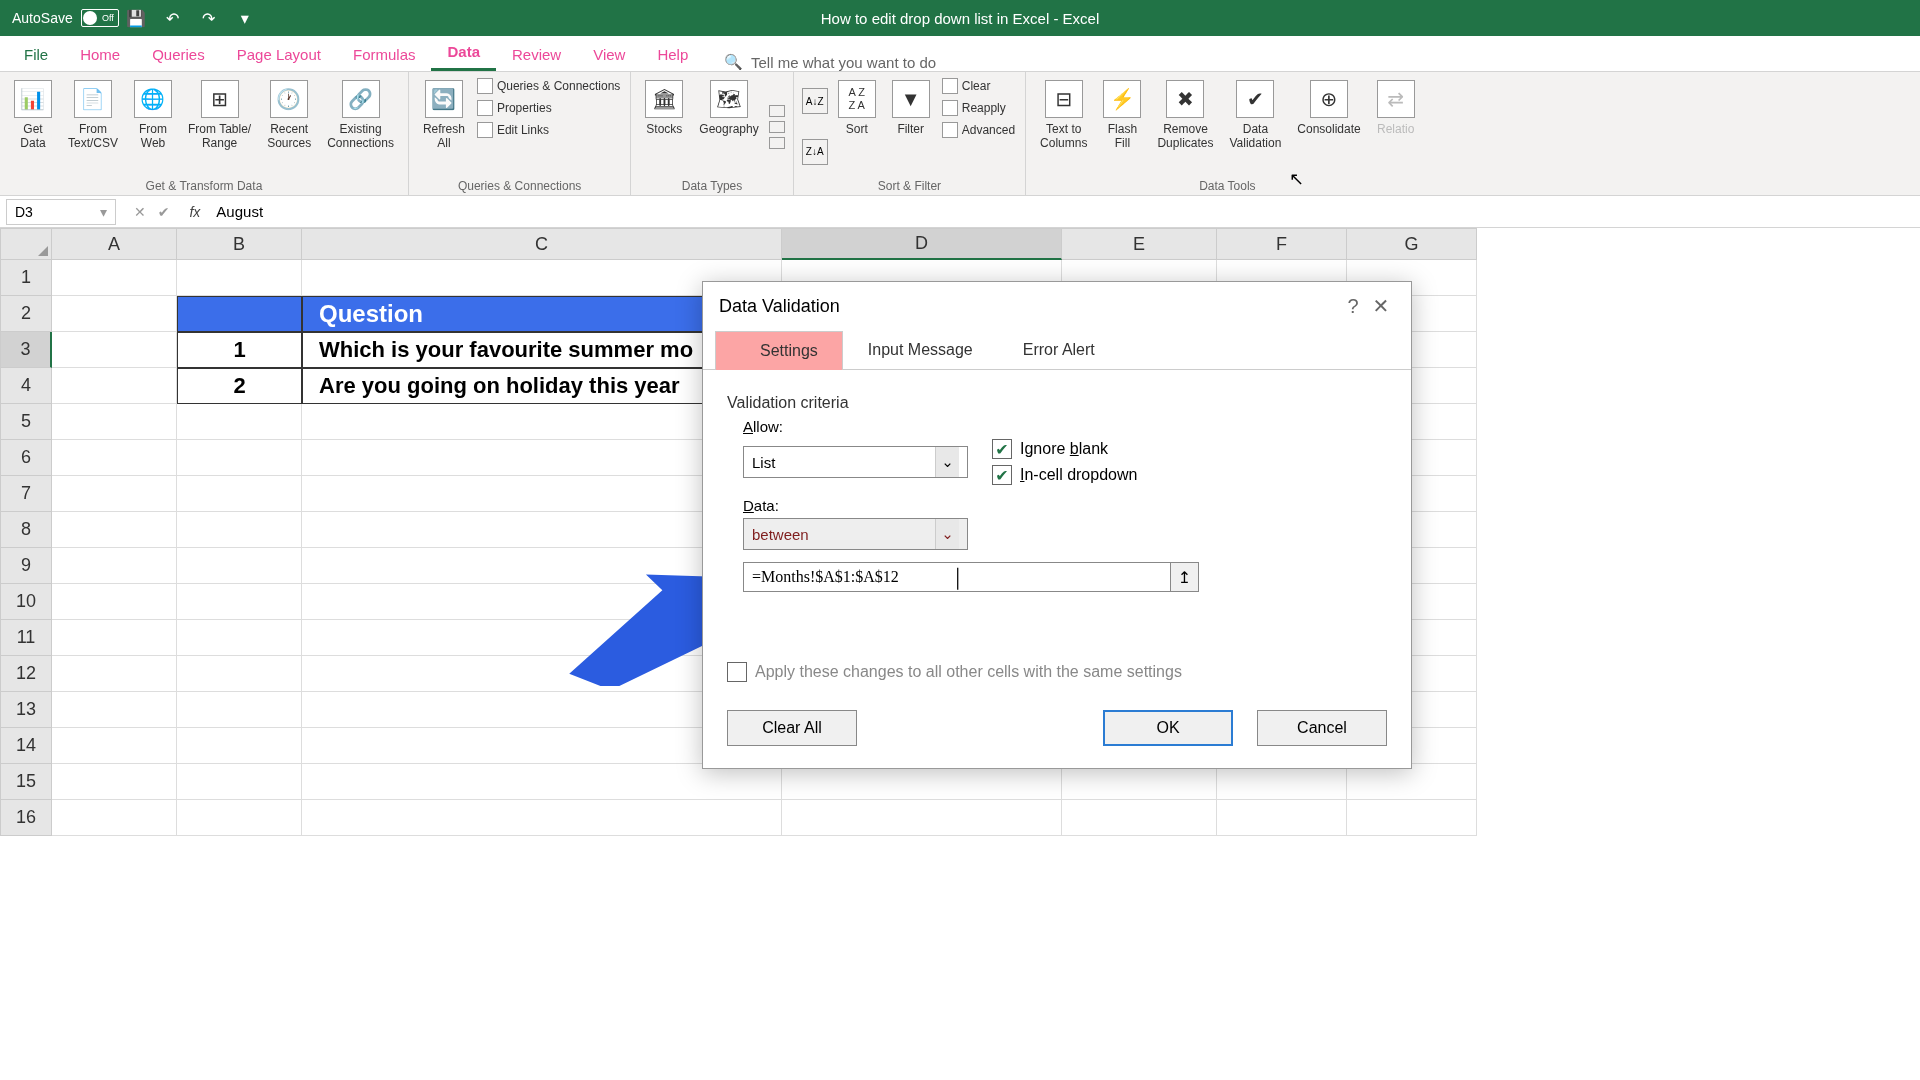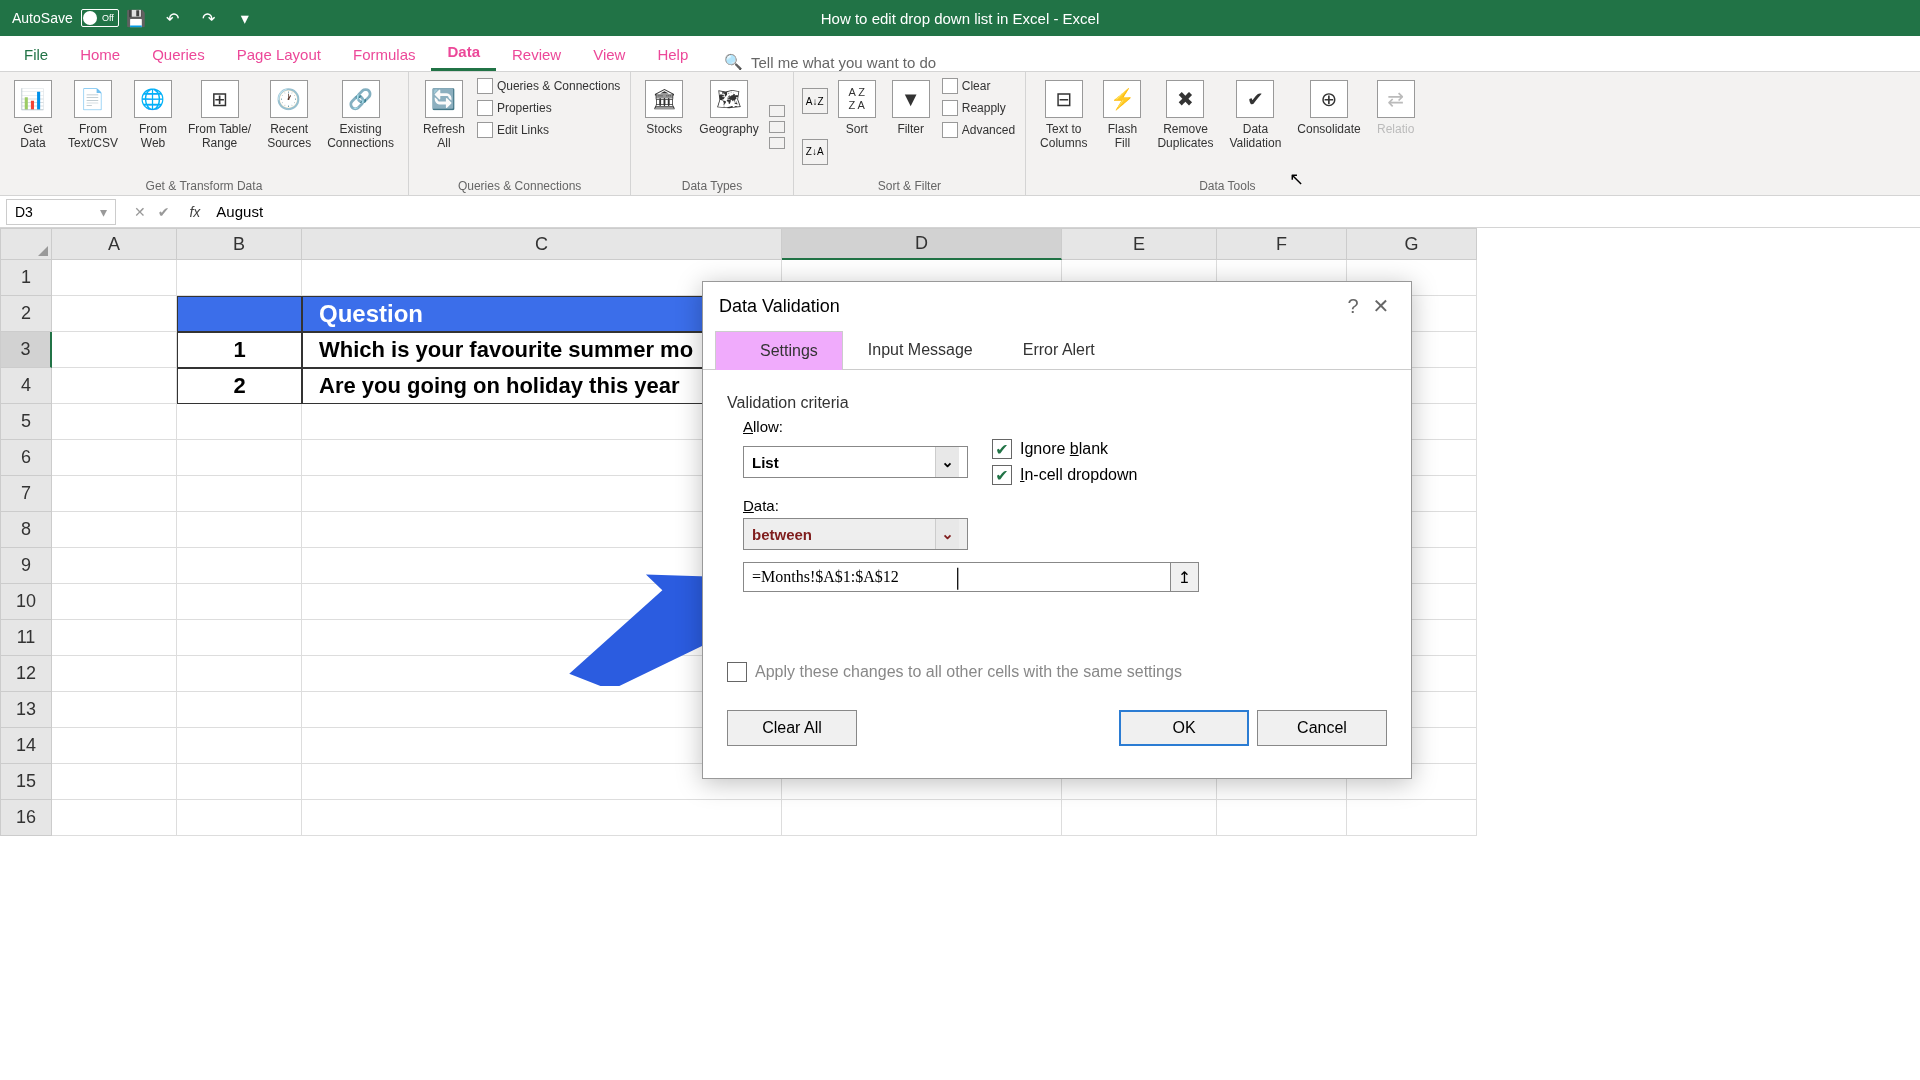--- a/index.html
+++ b/index.html
@@ -61,36 +61,36 @@
 .dt-num { width: 125px; justify-content: center; }
 .dt-q { width: 480px; }
 
 
 .dialog { position: absolute; left: 702px; top: 281px; width: 710px; background: #fff; border: 1px solid #999; box-shadow: 0 4px 24px rgba(0,0,0,0.25); }
 .dlg-title { display: flex; align-items: center; padding: 12px 16px; font-size: 18px; }
 .dlg-title-text { flex: 1; }
 .dlg-help, .dlg-close { width: 28px; text-align: center; font-size: 20px; color: #666; cursor: pointer; }
 .dlg-tabs { display: flex; border-bottom: 1px solid #ccc; padding: 0 12px; gap: 0; }
 .dlg-tab { padding: 10px 24px; font-size: 16px; color: #333; cursor: pointer; border: 1px solid transparent; border-bottom: none; }
-.dlg-tab.active { background: #f0abfc; border-color: #ccc; border-top: 1px solid #ccc; position: relative; top: 1px; padding-left: 44px; }
+.dlg-tab.active { background: #fca5a5; border-color: #ccc; border-top: 1px solid #ccc; position: relative; top: 1px; padding-left: 44px; }
 .dlg-body { padding: 16px 24px; }
 .dlg-label { font-size: 16px; color: #333; margin: 8px 0 6px; }
 .dlg-field-label { font-size: 15px; margin-bottom: 4px; text-decoration: underline; text-decoration-color: transparent; }
 .dlg-field-label .ul { text-decoration: underline; }
 .dlg-row { display: flex; gap: 24px; align-items: center; margin-bottom: 12px; }
-.dlg-select { width: 225px; height: 32px; border: 1px solid #888; display: flex; align-items: center; justify-content: space-between; padding: 0 8px; font-size: 15px; background: #fff; font-weight: bold; }
+.dlg-select { width: 225px; height: 32px; border: 1px solid #888; display: flex; align-items: center; justify-content: space-between; padding: 0 8px; font-size: 15px; background: #fff; }
 .dlg-select.disabled { background: #eee; color: #7f1d1d; }
 .dlg-select-arrow { width: 24px; height: 30px; background: #e8e8e8; border-left: 1px solid #ccc; display: flex; align-items: center; justify-content: center; }
 .dlg-checks { display: flex; flex-direction: column; gap: 6px; }
 .dlg-check { display: flex; align-items: center; gap: 8px; font-size: 16px; }
 .checkbox { width: 20px; height: 20px; border: 1px solid #666; display: flex; align-items: center; justify-content: center; color: #217346; font-size: 16px; }
 .dlg-input-row { display: flex; align-items: center; gap: 0; }
 .dlg-input { width: 428px; height: 30px; border: 1px solid #888; padding: 0 8px; font-size: 16px; font-family: 'Segoe UI'; outline: none; }
 .dlg-range-btn { width: 28px; height: 30px; border: 1px solid #888; border-left: none; background: #f0f0f0; display: flex; align-items: center; justify-content: center; }
-.dlg-footer { display: flex; padding: 12px 24px 32px; gap: 8px; }
+.dlg-footer { display: flex; padding: 12px 24px 22px; gap: 24px; }
 .dlg-footer-spacer { flex: 1; }
 .dlg-btn { min-width: 130px; height: 36px; border: 1px solid #888; background: #f0f0f0; font-size: 16px; cursor: pointer; }
 .dlg-btn.primary { border: 2px solid #2b7cd3; }
 
 
 .arrow-annotation { position: absolute; left: 555px; top: 556px; }
 .mouse-cursor { position: absolute; font-size: 18px; color: #000; }
 </style>
 </head>
 <body>

